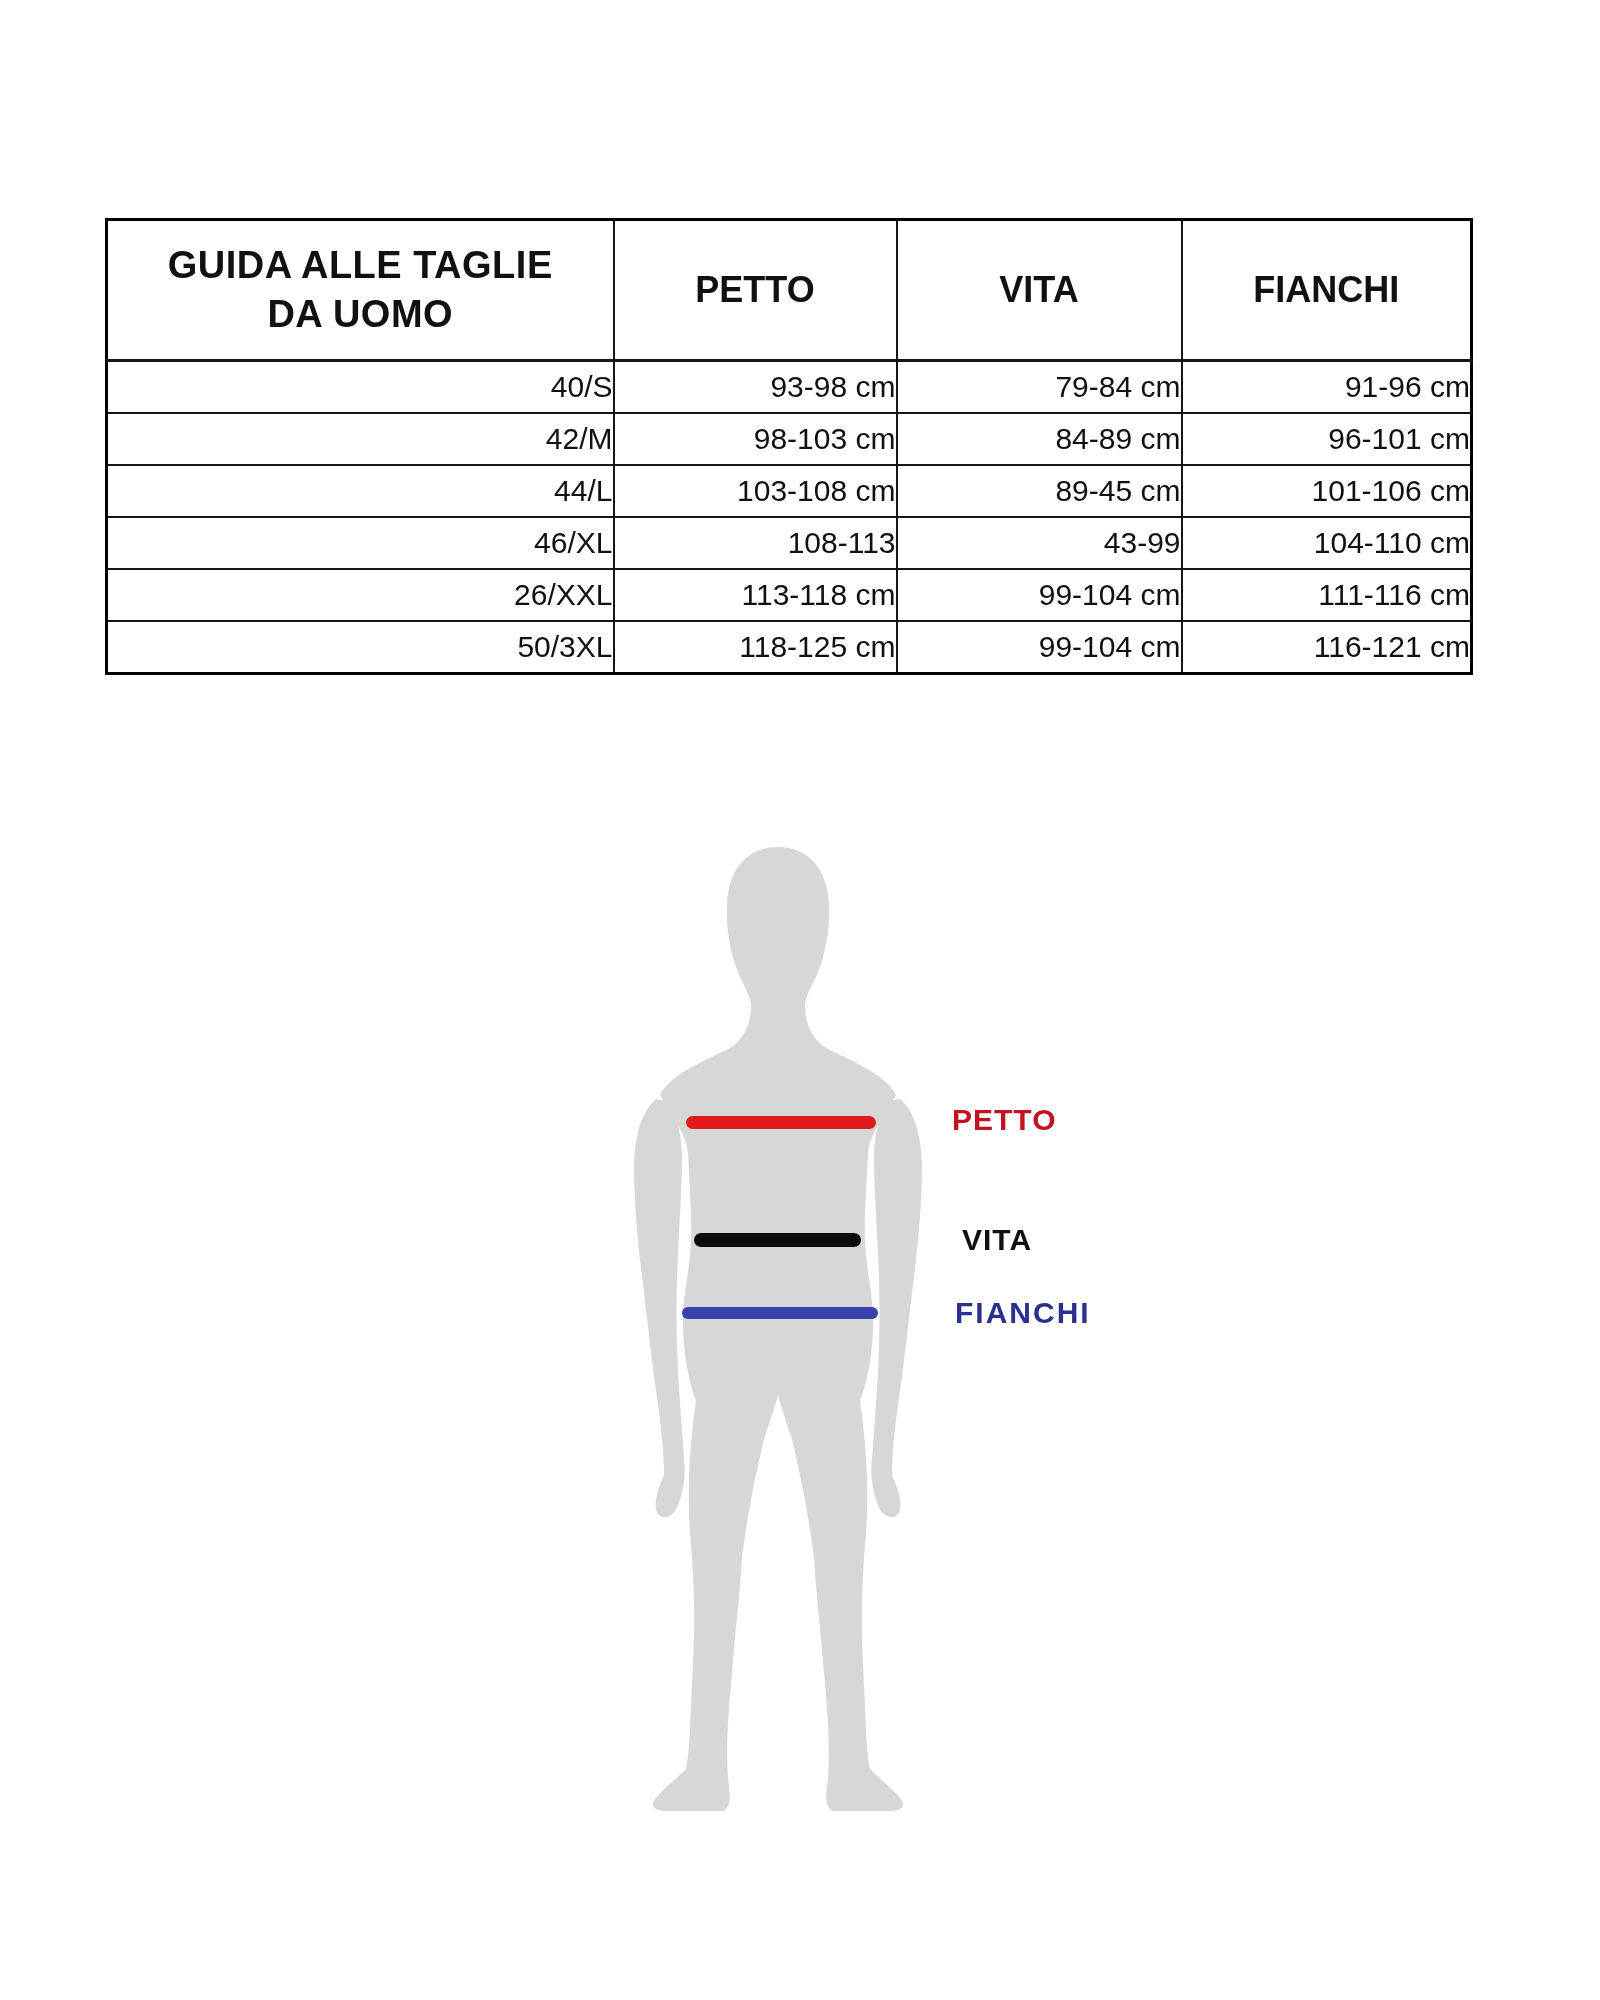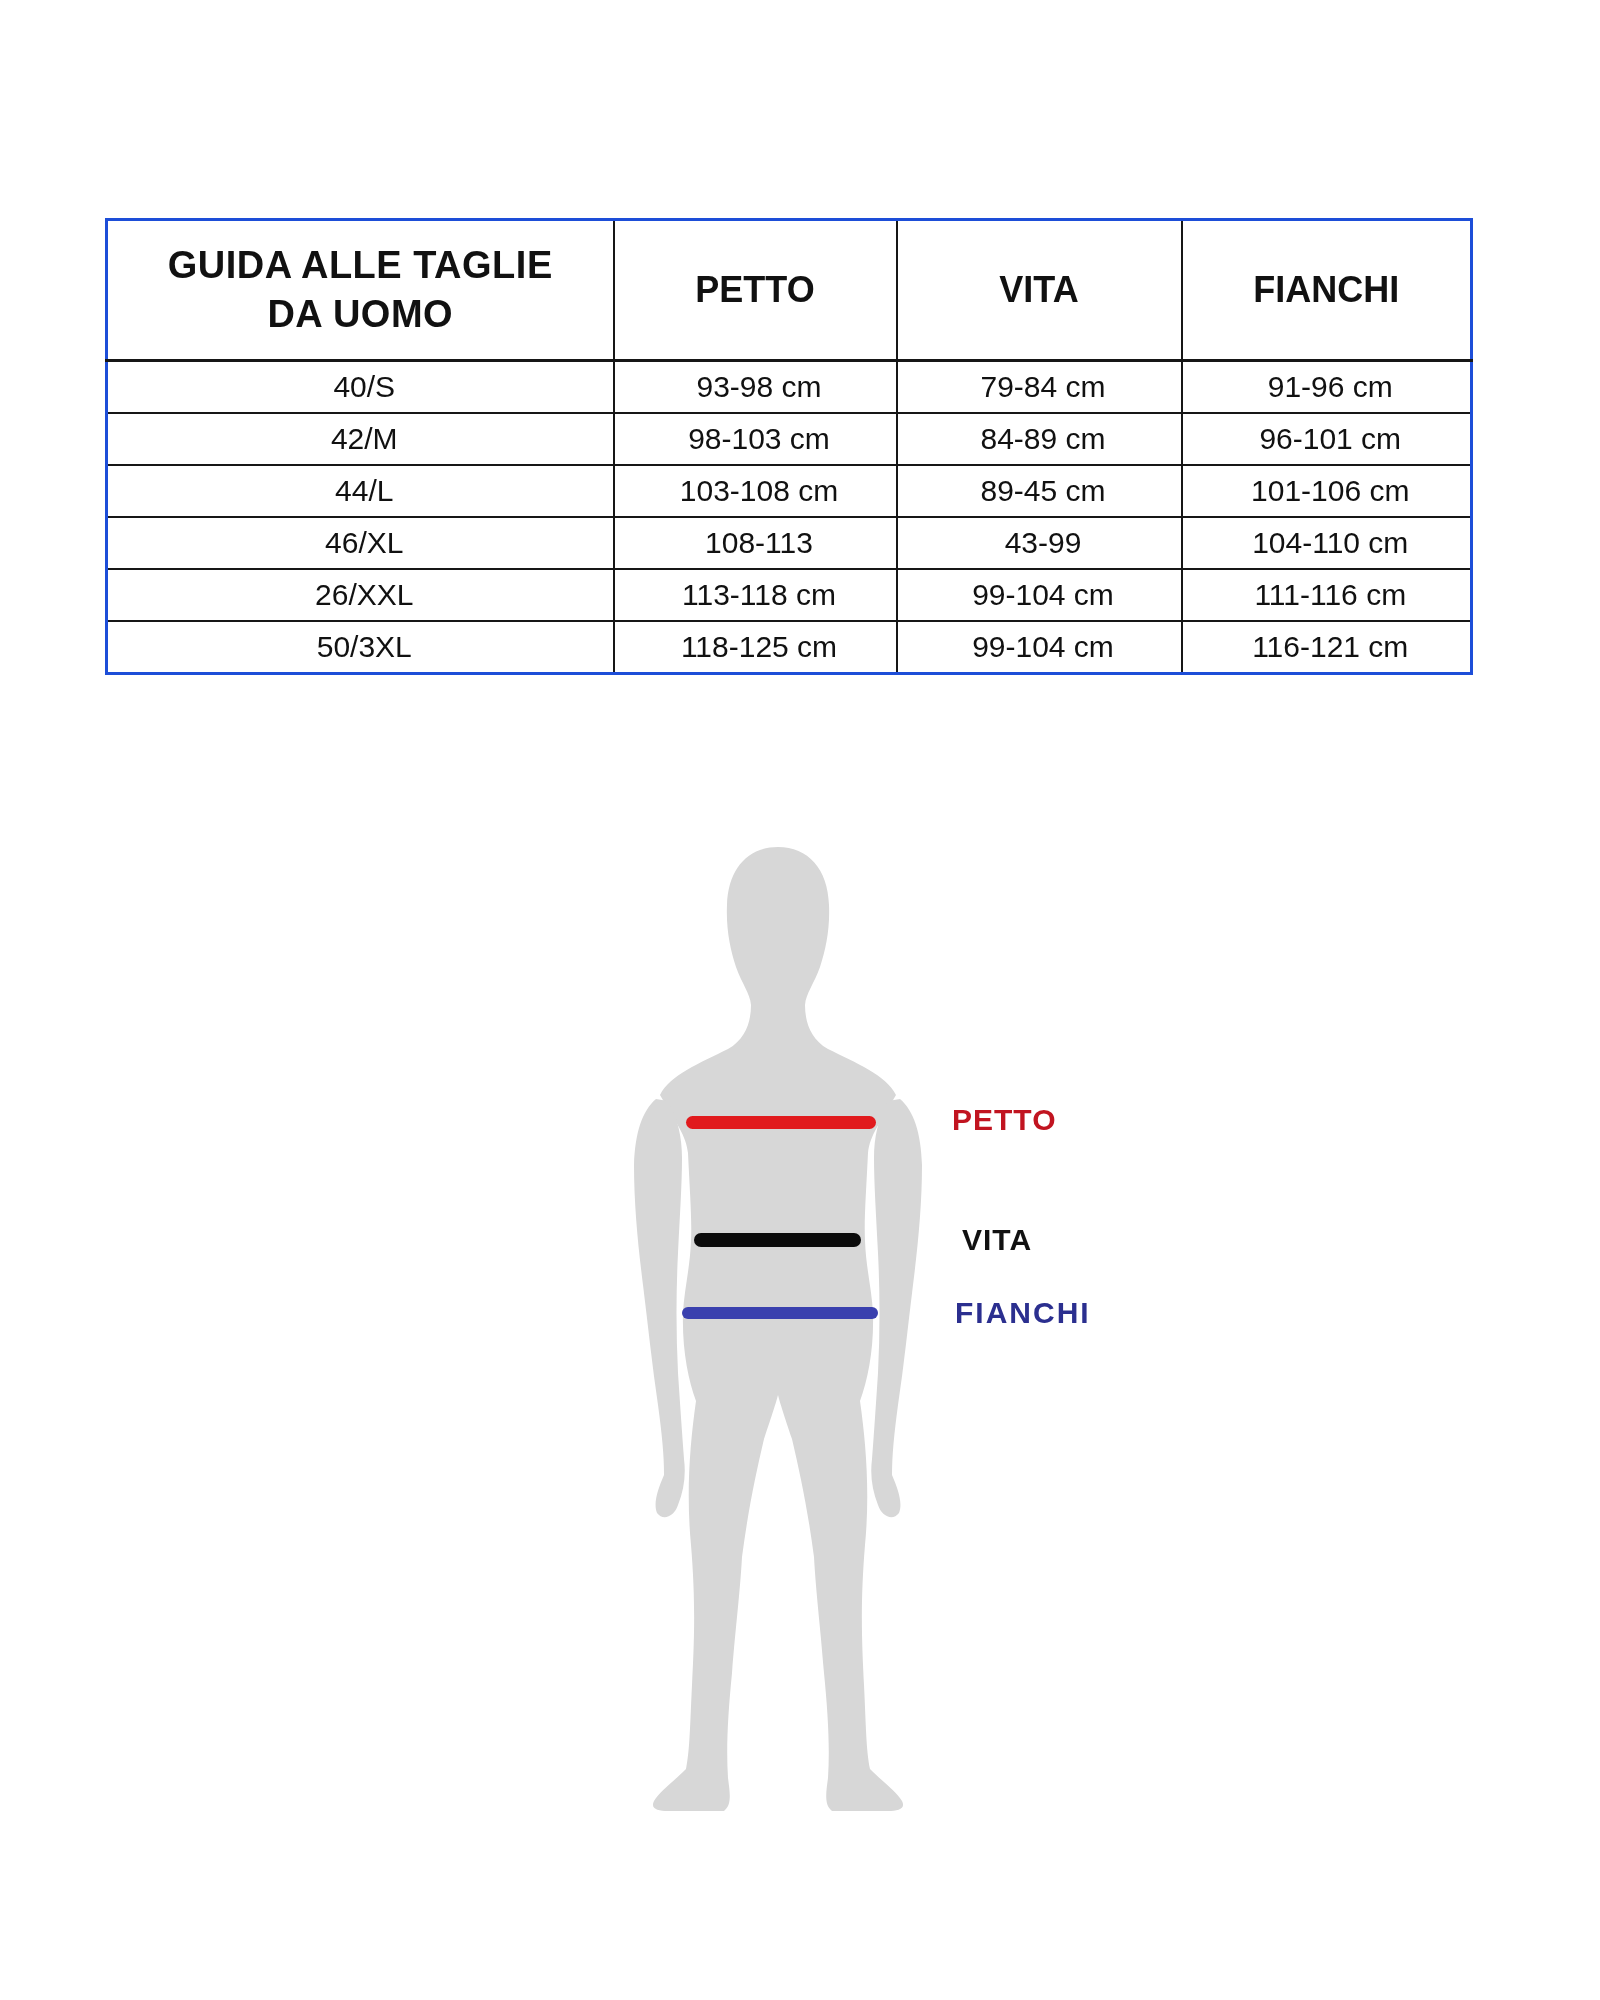--- a/index.html
+++ b/index.html
@@ -13,21 +13,21 @@
   }
 
   
   table.size-table {
     position: absolute;
     left: 105px;
     top: 218px;
     width: 1365px;
     border-collapse: collapse;
     table-layout: fixed;
-    border: 3px solid #1d4ed8;
+    border: 3px solid #000000;
   }
   table.size-table th,
   table.size-table td {
     border: 2px solid #161616;
     vertical-align: middle;
     color: #111111;
     overflow: hidden;
     white-space: nowrap;
   }
   table.size-table th {
@@ -36,21 +36,21 @@
     font-weight: bold;
     font-size: 36px;
     line-height: 1.3;
     border-bottom-width: 3px;
   }
   table.size-table th.title-cell { font-size: 38px; letter-spacing: 0.5px; }
   table.size-table td {
     height: 50px;
     font-size: 30px;
     font-weight: 400;
-    text-align: center;
+    text-align: right;
     padding: 0 0 0 8px;
   }
 
   
   .silhouette-svg {
     position: absolute;
     left: 608px;
     top: 843px;
     width: 340px;
     height: 970px;

